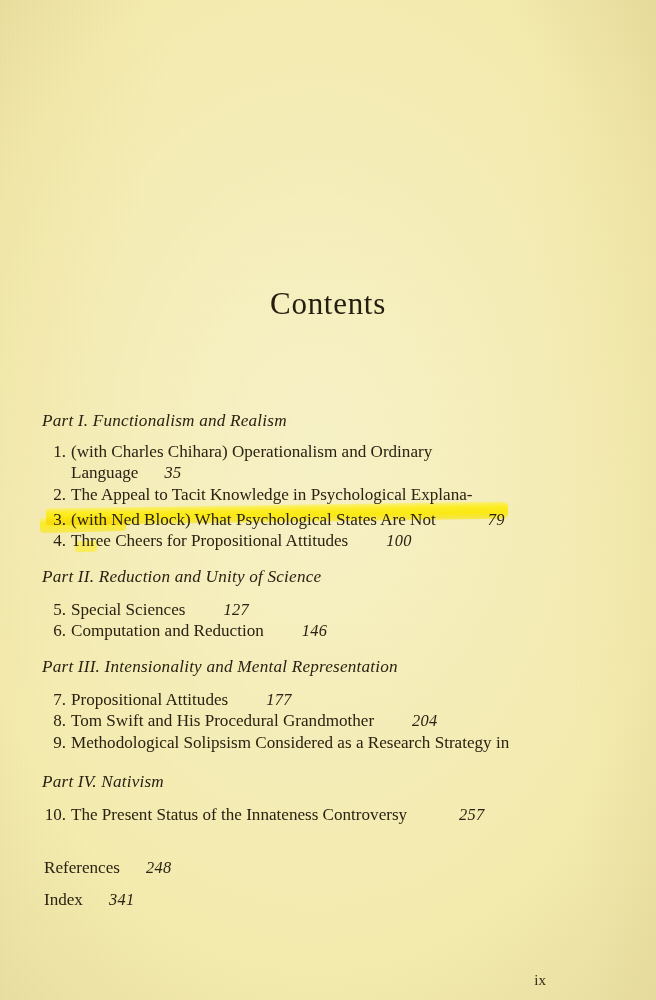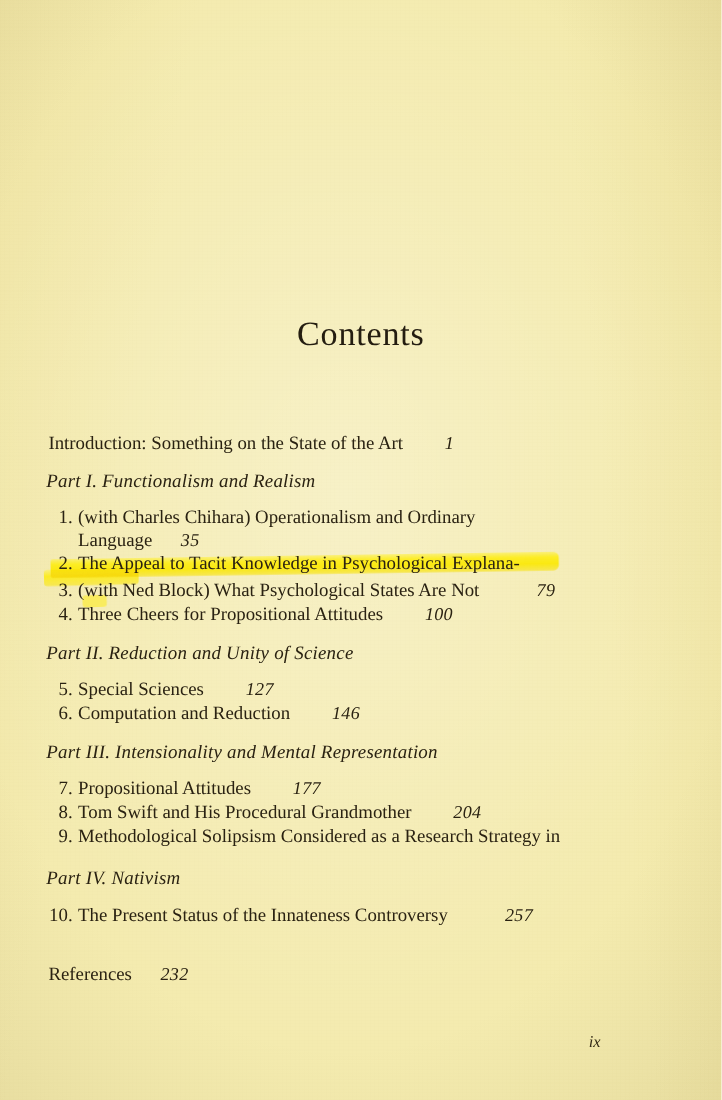--- a/index.html
+++ b/index.html
@@ -115,22 +115,21 @@
   
   .gap-4  { height: 4px; }
   .gap-14 { height: 14px; }
   .gap-16 { height: 16px; }
   .gap-18 { height: 18px; }
   .gap-22 { height: 22px; }
 
   .folio {
     position: absolute;
     right: 110px;
-    top: 940px;
-    font-style: italic;
+    top: 972px;
     font-size: 15px;
     color: #352c18;
   }
 
   
   #highlight-layer {
     position: absolute;
     inset: 0;
     z-index: 2;
     pointer-events: none;
@@ -187,23 +186,20 @@
     <div class="hl-stroke hl-tail"></div>
     <div class="hl-stroke hl-nib"></div>
   </div>
 
   <div id="content">
 
     <div class="page-title">Contents</div>
 
     <div class="body-block">
 
-      <div class="line flat-entry">
-        <span>Introduction: Something on the State of the Art</span><span class="sp-lg"></span><span class="pg">1</span>
-      </div>
 
       <div class="gap-18"></div>
 
       <div class="line part-heading">Part I. Functionalism and Realism</div>
 
       <div class="gap-14"></div>
 
       <div class="line entry">
         <span class="entry-num">1.</span>
         <span class="entry-body">(with Charles Chihara) Operationalism and Ordinary</span>
@@ -289,24 +285,27 @@
         <span class="entry-num">10.</span>
         <span class="entry-body"><span>The Present Status of the Innateness Controversy</span><span class="sp-xl"></span><span class="pg">257</span></span>
       </div>
 
       <div class="gap-22"></div>
 
 
       <div class="gap-14"></div>
 
       <div class="line flat-entry">
-        <span>References</span><span class="sp-md"></span><span class="pg">232</span>
+        <span>References</span><span class="sp-md"></span><span class="pg">248</span>
       </div>
 
       <div class="gap-14"></div>
 
+      <div class="line flat-entry">
+        <span>Index</span><span class="sp-md"></span><span class="pg">341</span>
+      </div>
 
     </div>
 
     <div class="folio">ix</div>
 
   </div>
 </div>
 
 </body></html>

